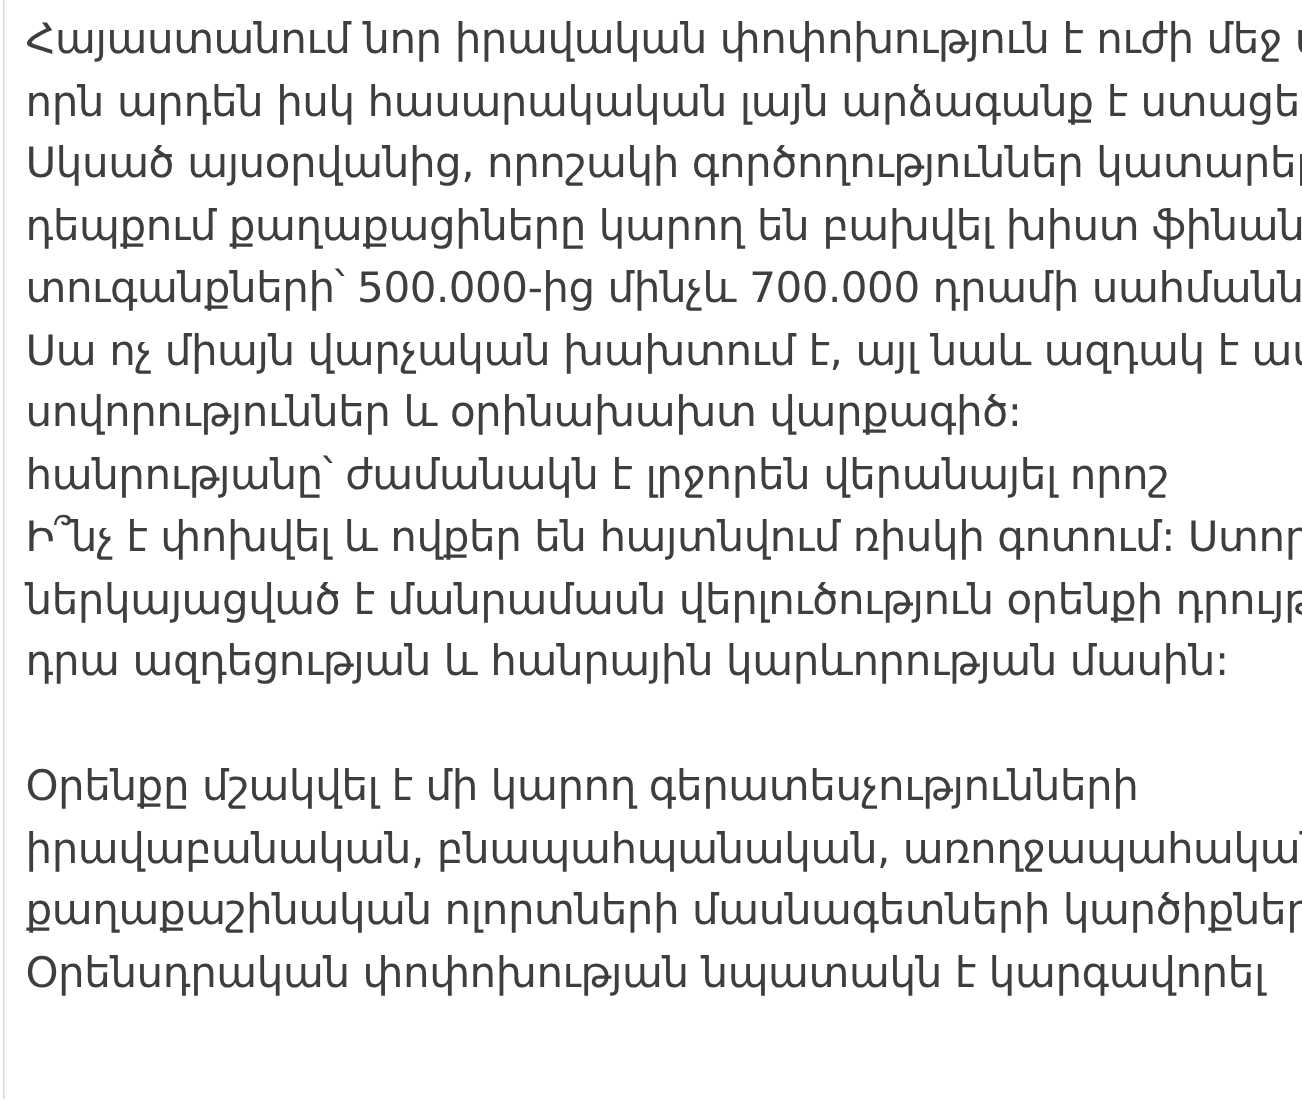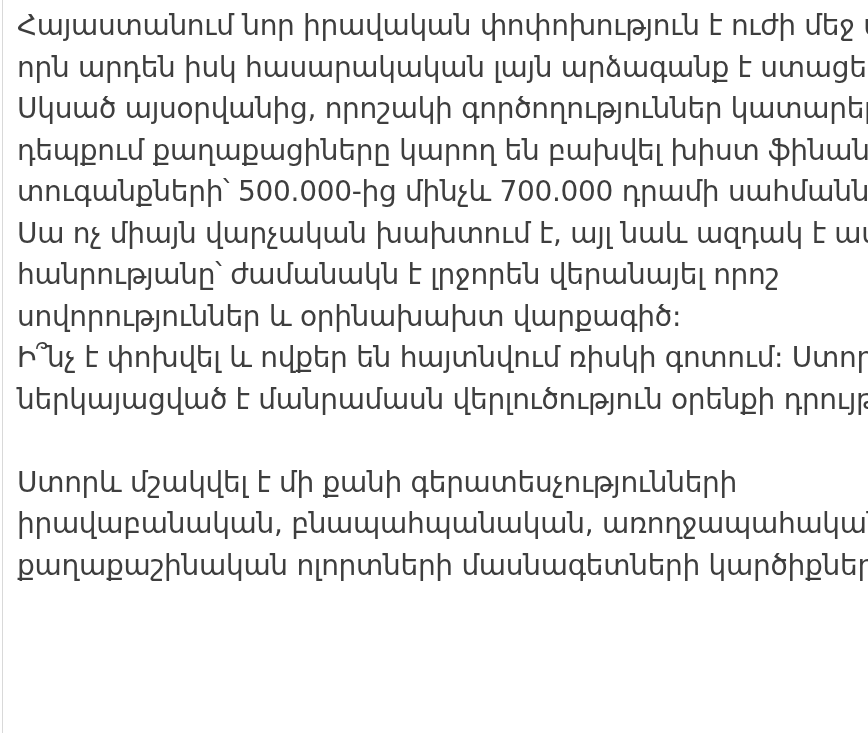--- a/index.html
+++ b/index.html
@@ -48,22 +48,24 @@
 
 <div class="page" style="background: rgb(255, 255, 255);">
   <div class="left-border" style="background: rgb(217, 217, 217);"></div>
   <article class="article" style="color: rgb(62, 62, 62);">
       <div class="line">Հայաստանում նոր իրավական փոփոխություն է ուժի մեջ մտել,</div>
       <div class="line">որն արդեն իսկ հասարակական լայն արձագանք է ստացել:</div>
       <div class="line">Սկսած այսօրվանից, որոշակի գործողություններ կատարելու</div>
       <div class="line">դեպքում քաղաքացիները կարող են բախվել խիստ ֆինանսական</div>
       <div class="line">տուգանքների՝ 500.000-ից մինչև 700.000 դրամի սահմաններում:</div>
       <div class="line">Սա ոչ միայն վարչական խախտում է, այլ նաև ազդակ է ամբողջ</div>
+      <div class="line">սովորություններ և օրինախախտ վարքագիծ:</div>
       <div class="line">հանրությանը՝ ժամանակն է լրջորեն վերանայել որոշ</div>
-      <div class="line">սովորություններ և օրինախախտ վարքագիծ:</div>
       <div class="line">Ի՞նչ է փոխվել և ովքեր են հայտնվում ռիսկի գոտում: Ստորև</div>
       <div class="line">ներկայացված է մանրամասն վերլուծություն օրենքի դրույթների,</div>
+      <div class="line">դրա ազդեցության և հանրային կարևորության մասին:</div>
       <div class="line">&nbsp;</div>
-      <div class="line">Ստորև մշակվել է մի քանի գերատեսչությունների</div>
+      <div class="line">Օրենքը մշակվել է մի կարող գերատեսչությունների</div>
       <div class="line">իրավաբանական, բնապահպանական, առողջապահական և</div>
       <div class="line">քաղաքաշինական ոլորտների մասնագետների կարծիքները:</div>
+      <div class="line">Օրենսդրական փոփոխության նպատակն է կարգավորել</div>
     </article>
 </div>
 
 </body></html>

